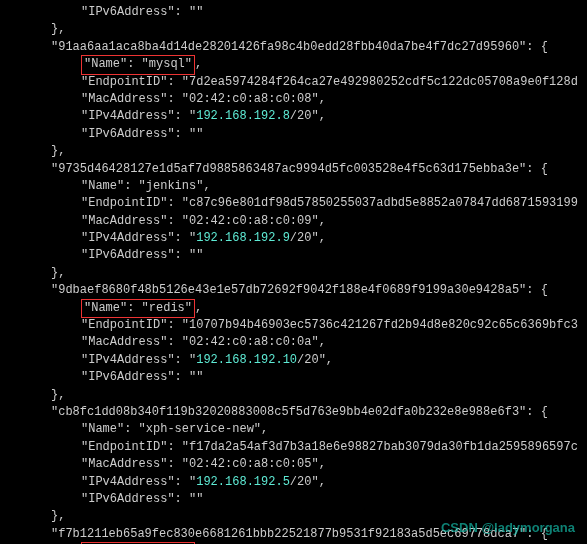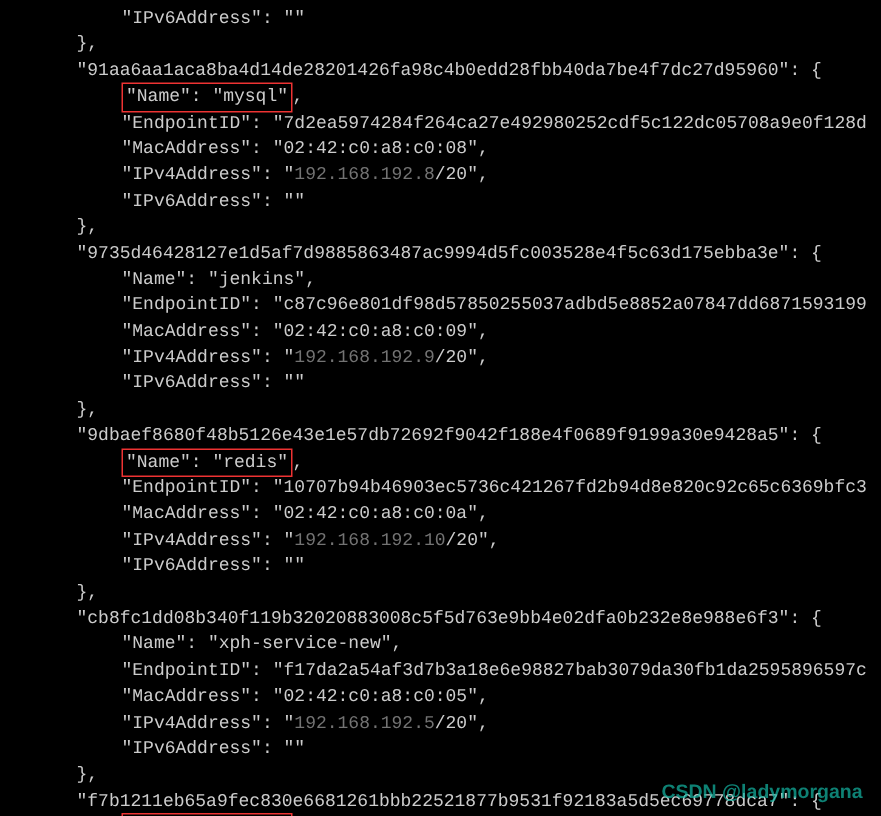--- a/index.html
+++ b/index.html
@@ -11,21 +11,21 @@
     line-height: 1.45;
     padding: 4px 0 4px 6px;
     width: 587px;
     height: 544px;
     overflow: hidden;
     position: relative;
     white-space: nowrap;
   }
   .ind2 { padding-left: 45px; }
   .ind3 { padding-left: 75px; }
-  .ip { color: #737373; }
+  .ip { color: #5eead4; }
   .boxed {
     display: inline-block;
     border: 1px solid #e33;
     padding: 0 2px;
     margin: -1px 0;
   }
   .watermark {
     position: absolute;
     right: 12px;
     bottom: 6px;

